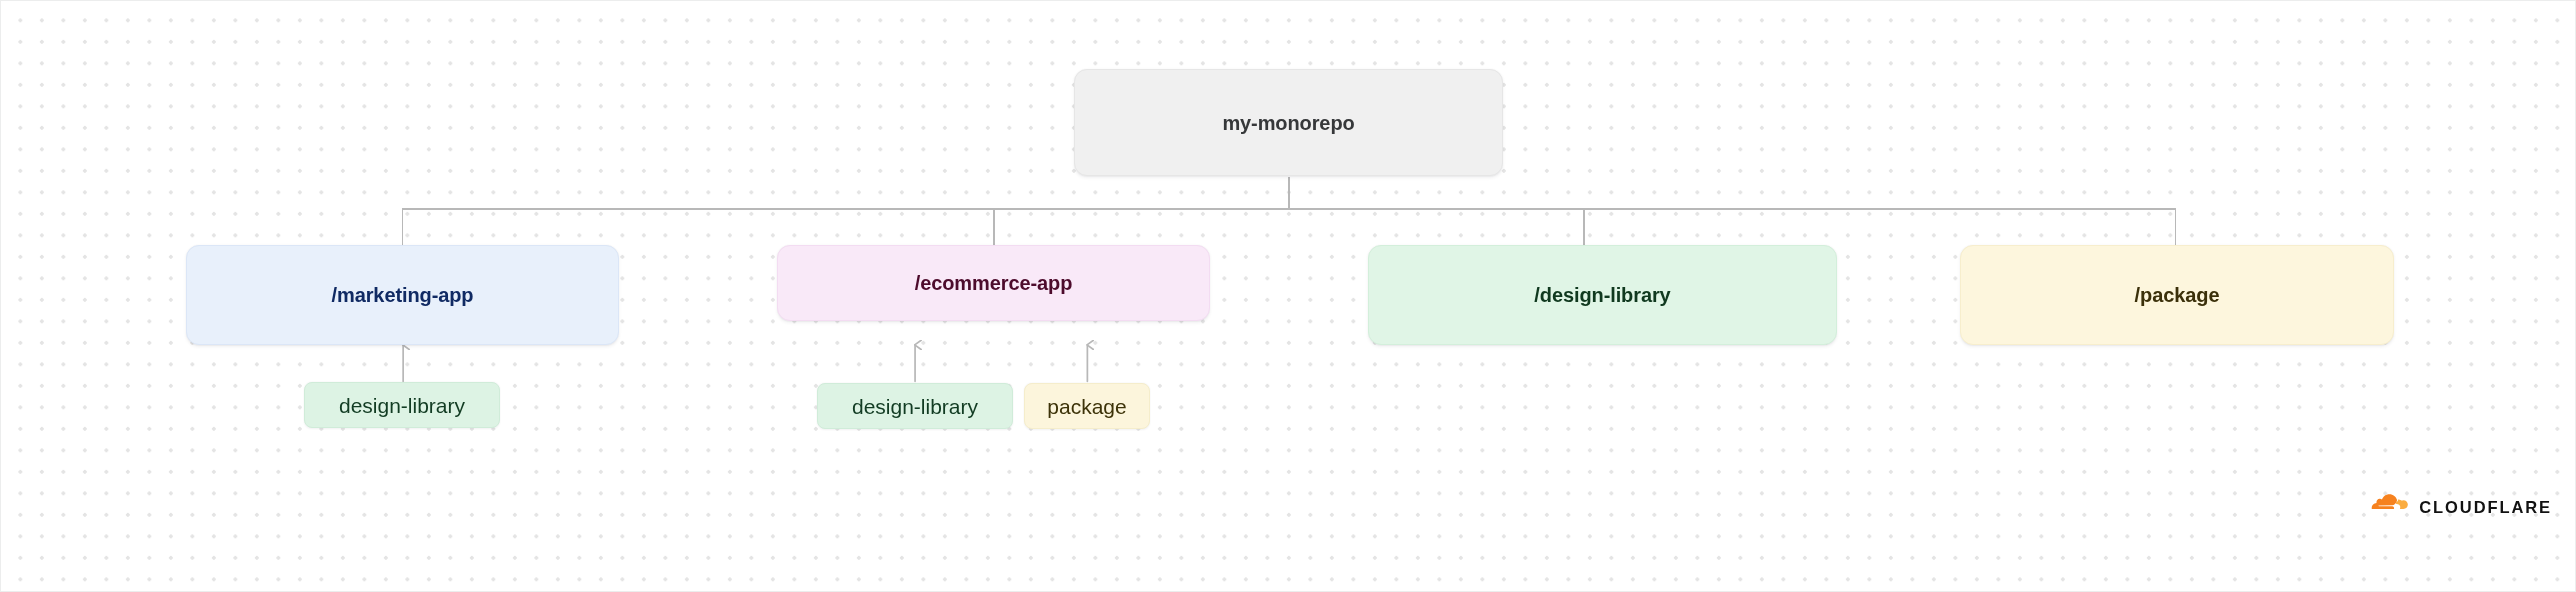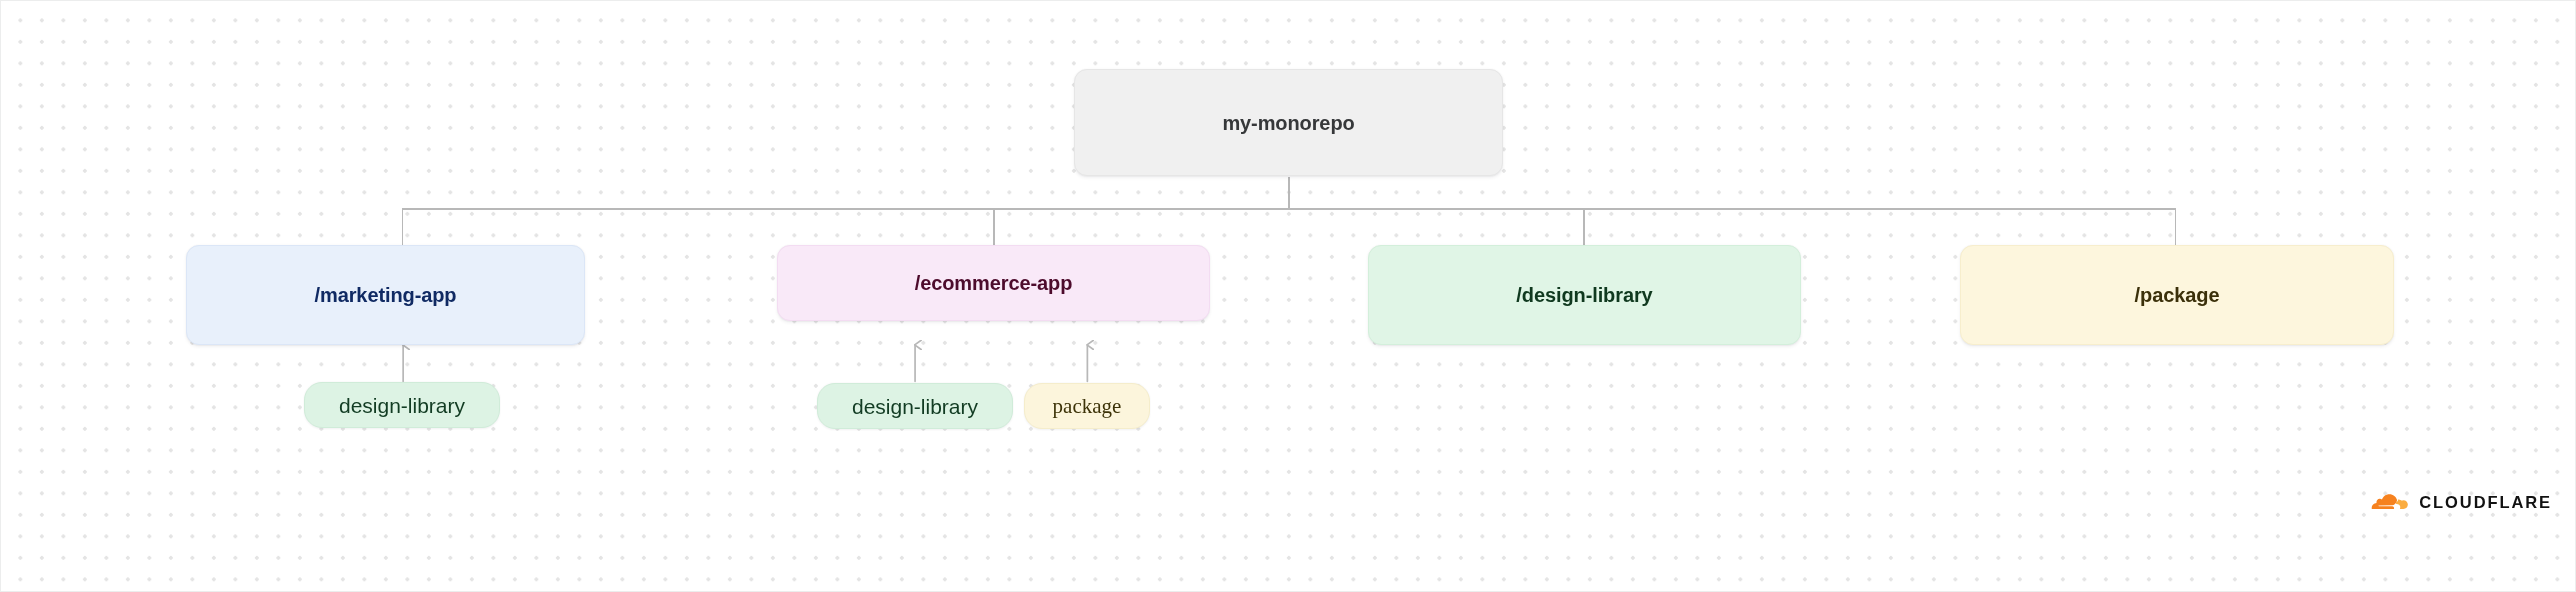--- a/index.html
+++ b/index.html
@@ -87,48 +87,47 @@
   }
   .node-yellow .node-label { color: #3b300a; }
 
   
   .chip {
     position: absolute;
     display: flex;
     align-items: center;
     justify-content: center;
     height: 46px;
-    border-radius: 18px;
+    border-radius: 8px;
     box-shadow: 0 0.7px 2.1px rgba(20,20,30,0.06);
   }
   .chip-label {
     font-size: 21px;
     font-weight: normal;
     white-space: nowrap;
     line-height: 1;
   }
   .chip-green {
     background: #ddf3e4;
     border: 0.7px solid #d0ecd9;
   }
   .chip-green .chip-label { color: #123c23; }
   .chip-yellow {
     background: #fcf5dc;
     border: 0.7px solid #f5edcb;
-    font-family: Liberation Serif, serif;
   }
   .chip-yellow .chip-label { color: #3d3309; }
 
   
   #cf-logo {
     position: absolute;
     left: 2365px;
     top: 493px;
     display: flex;
-    align-items: flex-start;
+    align-items: flex-end;
     gap: 9.3px;
   }
   #cf-wordmark {
     font-size: 16.5px;
     font-weight: bold;
     letter-spacing: 1.9px;
     color: #121212;
     line-height: 1;
   }
 </style>
@@ -160,29 +159,29 @@
       <line x1="561" y1="532" x2="561" y2="481" marker-end="url(#arrowUp)"></line>
       <line x1="1277" y1="532" x2="1277" y2="481" marker-end="url(#arrowUp)"></line>
       <line x1="1518" y1="532" x2="1518" y2="481" marker-end="url(#arrowUp)"></line>
     </g>
   </svg>
 
   <div class="node node-root" style="left:1073px; top:68px; width:429px; height:107px;">
     <span class="node-label">my-monorepo</span>
   </div>
 
-  <div class="node node-blue" style="left:185px; top:244px; width:399px; height:100px;">
+  <div class="node node-blue" style="left:185px; top:244px; width:433px; height:100px;">
     <span class="node-label">/marketing-app</span>
   </div>
 
   <div class="node node-pink" style="left:776px; top:244px; width:433px; height:76px;">
     <span class="node-label">/ecommerce-app</span>
   </div>
 
-  <div class="node node-green" style="left:1367px; top:244px; width:433px; height:100px;">
+  <div class="node node-green" style="left:1367px; top:244px; width:469px; height:100px;">
     <span class="node-label">/design-library</span>
   </div>
 
   <div class="node node-yellow" style="left:1959px; top:244px; width:434px; height:100px;">
     <span class="node-label">/package</span>
   </div>
 
   <div class="chip chip-green" style="left:303px; top:381px; width:196px;">
     <span class="chip-label">design-library</span>
   </div>

